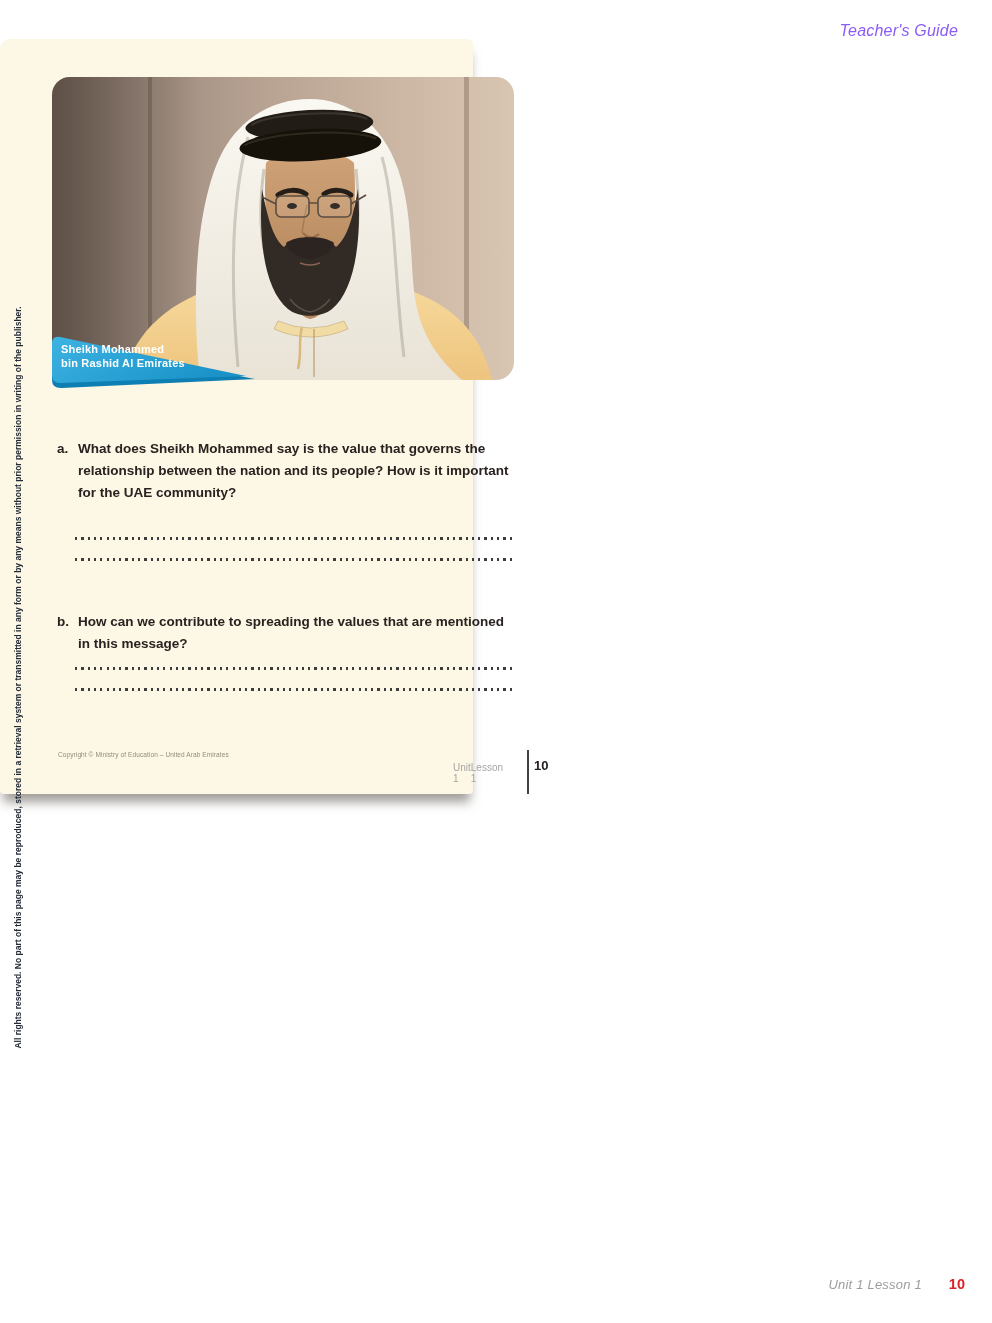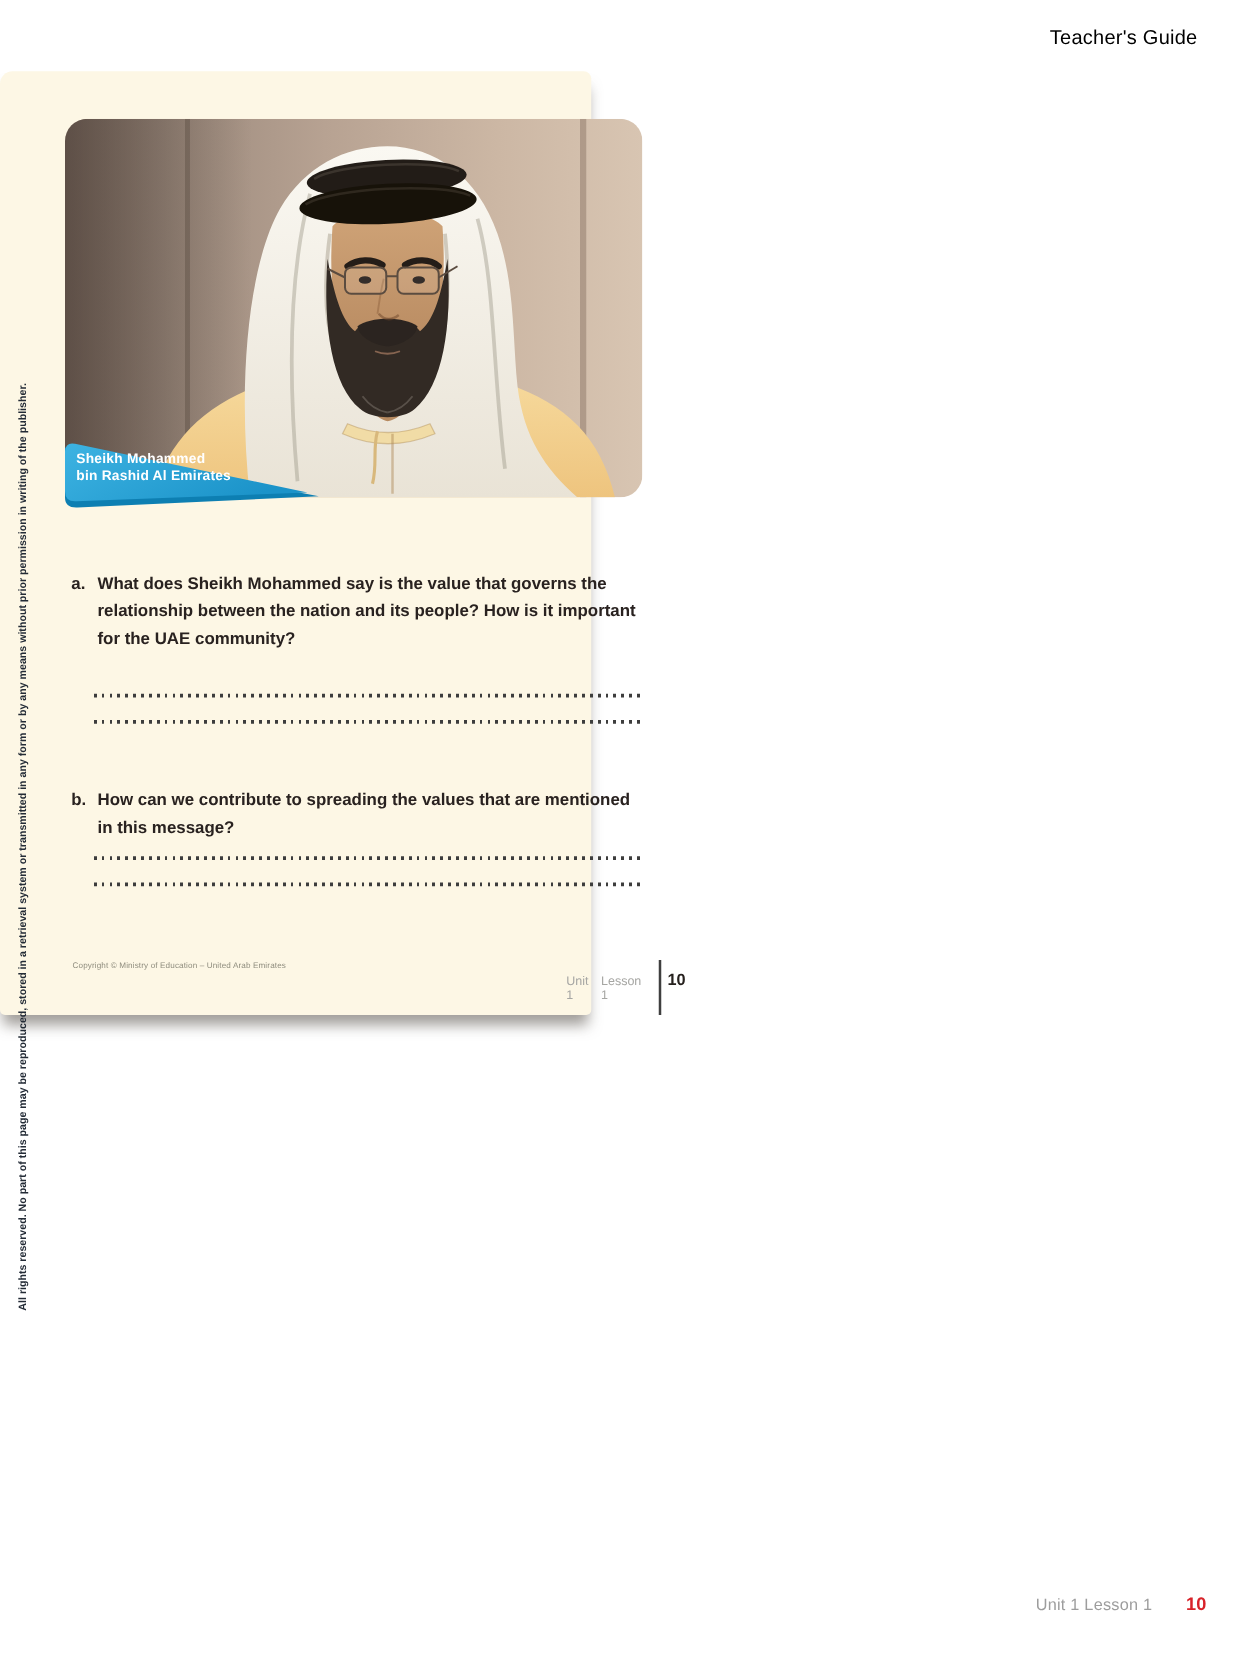--- a/index.html
+++ b/index.html
@@ -3,25 +3,25 @@
 <meta charset="utf-8">
 <style>
   html,body{margin:0;padding:0;}
   body{
     width:992px;height:1323px;position:relative;background:#ffffff;
     font-family:"Liberation Sans", sans-serif;overflow:hidden;
   }
   
   .header-title{
     position:absolute;top:22px;right:34px;
-    font-size:16px;color:#000000;letter-spacing:.2px;
+    font-size:16px;color:#8b5cf6;letter-spacing:.2px;font-style:italic;
   }
   
   .workbook-page{
-    position:absolute;left:0;top:57px;width:473px;height:755px;
+    position:absolute;left:0;top:39px;width:473px;height:755px;
     background:#fdf7e5;border-radius:10px 6px 4px 4px;
     box-shadow:0 11px 11px -3px rgba(82,76,70,.55);
   }
   
   .photo-frame{
     position:absolute;left:52px;top:38px;width:462px;height:303px;
   }
   .photo-clip{
     position:absolute;inset:0;border-radius:18px;overflow:hidden;
   }
@@ -46,41 +46,41 @@
     position:absolute;left:75px;width:438px;height:3px;
     background:repeating-linear-gradient(90deg,#3d3d3d 0 2.2px,transparent 2.2px 6.3px);
   }
   .ans-a1{top:498px;} .ans-a2{top:519px;}
   .ans-b1{top:628px;} .ans-b2{top:649px;}
   
   .copyright-note{
     position:absolute;left:58px;top:712px;font-size:6.5px;color:#8f8d7e;letter-spacing:.1px;
   }
   .ws-footer-labels{
-    position:absolute;left:453px;top:723px;display:flex;gap:10px;
+    position:absolute;left:453px;top:723px;display:flex;
     font-size:10px;color:#a6a6a3;
   }
   .ws-footer-divider{
     position:absolute;left:527px;top:711px;width:1.5px;height:44px;background:#3f3f3f;
   }
   .ws-page-number{
     position:absolute;left:534px;top:719px;font-size:13px;font-weight:bold;color:#26211e;
   }
   
   .rights-notice{
     position:absolute;left:-364px;top:671px;width:766px;height:13px;
     transform:rotate(-90deg);transform-origin:center;
     font-size:8.5px;font-weight:bold;color:#232b36;white-space:nowrap;
     text-align:center;
   }
   
   .bottom-footer{
     position:absolute;top:1276px;right:27px;display:flex;align-items:baseline;gap:27px;
   }
-  .bottom-unit-lesson{font-size:13px;color:#9d9d9d;letter-spacing:.2px;}
+  .bottom-unit-lesson{font-size:13px;color:#9d9d9d;letter-spacing:.2px;font-style:italic;}
   .bottom-page-number{font-size:14.5px;font-weight:bold;color:#d8232a;}
 </style>
 </head>
 <body>
 
 <div class="header-title">Teacher's Guide</div>
 
 <div class="workbook-page">
 
   <div class="photo-frame">

